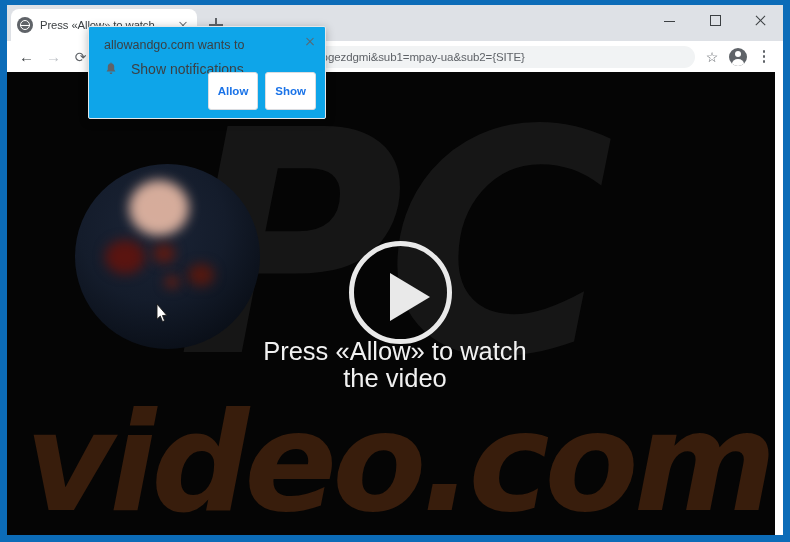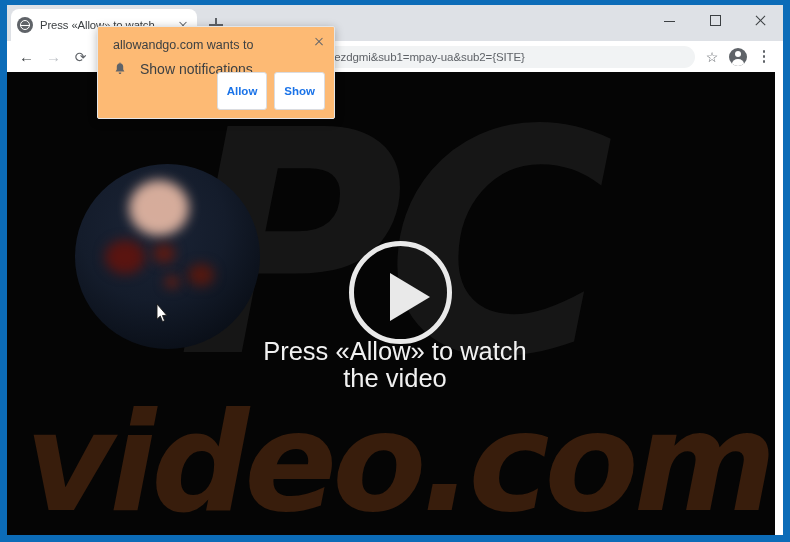--- a/index.html
+++ b/index.html
@@ -388,25 +388,25 @@
     position: absolute;
     left: 149px;
     top: 232px;
     width: 12px;
     height: 19px;
   }
 
   
   #permission-dialog {
     position: absolute;
-    left: 90px;
+    left: 81px;
     top: 21px;
     width: 238px;
     height: 93px;
-    background: #fdba74;
+    background: #0ea5e9;
     border: 1px solid #e4e6e8;
     border-radius: 2px;
     box-shadow: 0 2px 10px rgba(0,0,0,0.28);
     box-sizing: border-box;
     z-index: 20;
   }
   #permission-title {
     position: absolute;
     left: 15px;
     top: 11px;

